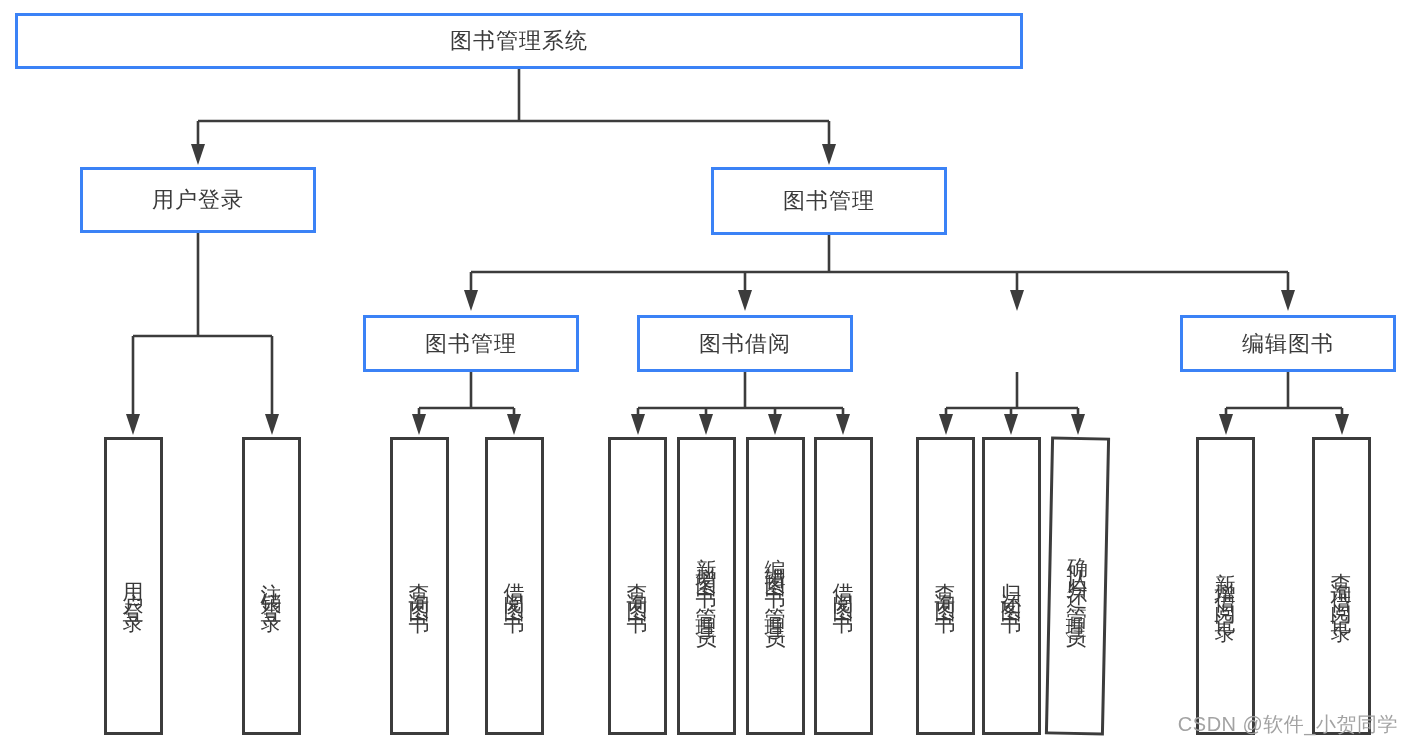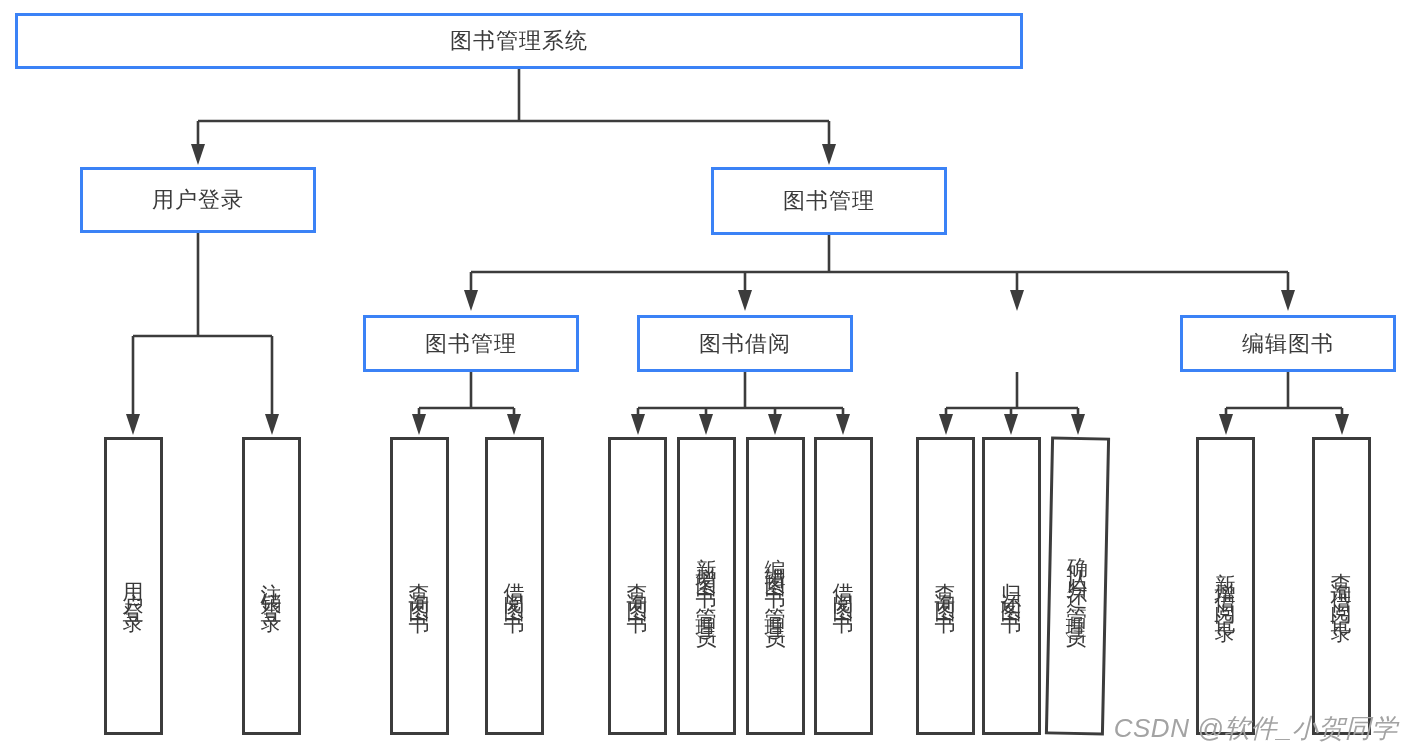--- a/index.html
+++ b/index.html
@@ -38,25 +38,24 @@
     letter-spacing:10px;
     line-height:1.1;
     color:#3a3a3a;
     white-space:nowrap;
   }
   .tilt{transform:rotate(1.2deg);}
   #watermark{
     position:absolute;
     right:7px;top:711px;
     z-index:5;
-    font-size:26px;
+    font-size:20px;
     color:#a3a3a3;
     letter-spacing:0.5px;
     white-space:nowrap;
-    font-style:italic;
   }
 </style>
 </head>
 <body>
 
 <div id="canvas">
 
   <svg id="connectors" width="1405" height="747" viewBox="0 0 1405 747">
     <g stroke="#3c3c3c" stroke-width="2.6" fill="none">
 

